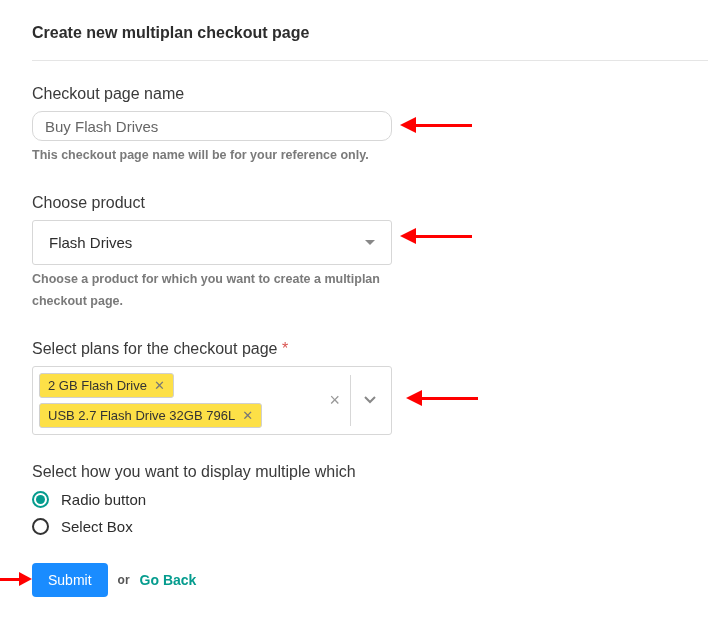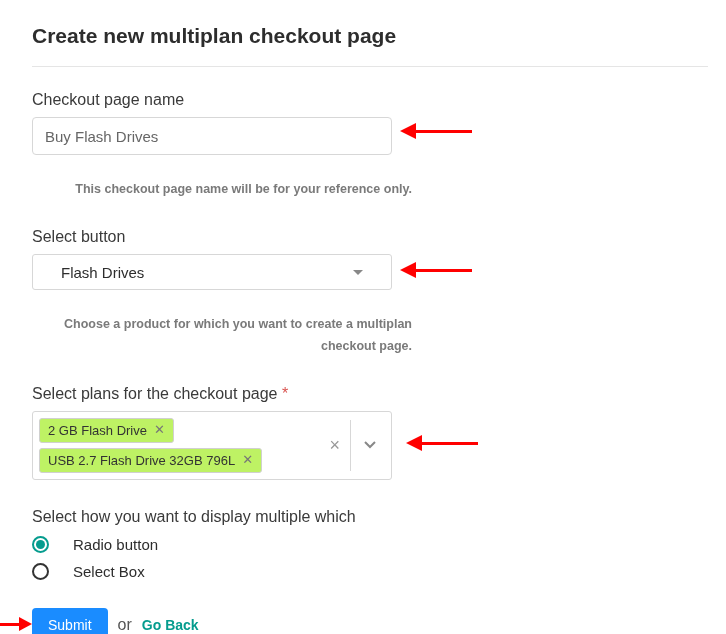--- a/index.html
+++ b/index.html
@@ -7,62 +7,61 @@
     margin: 0;
     font-family: -apple-system, BlinkMacSystemFont, "Segoe UI", Helvetica, Arial, sans-serif;
     color: #2d2d2d;
     background: #fff;
     width: 726px;
   }
   .container {
     padding: 24px 18px 30px 32px;
   }
   h1 {
-    font-size: 21px;
+    font-size: 16px;
     font-weight: 600;
     margin: 0 0 18px 0;
     color: #2d2d2d;
   }
   .divider {
     border: none;
     border-top: 1px solid #e5e5e5;
     margin: 0 0 24px 0;
   }
   .group { margin-bottom: 28px; position: relative; }
   .label {
     font-size: 16px;
     color: #3a3a3a;
     margin-bottom: 8px;
   }
   .required { color: #d9534f; }
   .help {
     font-size: 12.5px;
     color: #7a7a7a;
     font-weight: 600;
-    margin-top: 24px;
+    margin-top: 4px;
     line-height: 1.7;
     max-width: 380px;
-    text-align: right;
   }
   .text-input {
     width: 360px;
-    height: 38px;
+    height: 30px;
     border: 1px solid #d7d7d7;
-    border-radius: 4px;
+    border-radius: 10px;
     padding: 0 12px;
     font-size: 15px;
     color: #666;
   }
 
   .select-wrap {
     width: 360px;
-    height: 36px;
+    height: 45px;
     border: 1px solid #d7d7d7;
     border-radius: 3px;
-    padding: 0 28px;
+    padding: 0 16px;
     display: flex;
     align-items: center;
     justify-content: space-between;
     cursor: pointer;
   }
   .select-text { font-size: 15px; color: #2d2d2d; }
   .caret {
     width: 0; height: 0;
     border-left: 5px solid transparent;
     border-right: 5px solid transparent;
@@ -76,27 +75,28 @@
     display: flex;
   }
   .tags {
     flex: 1;
     padding: 6px 6px;
     display: flex;
     flex-wrap: wrap;
     gap: 5px;
   }
   .tag {
-    background: #bef264;
+    background: #fde047;
     border: 1px solid #d0d0d0;
     border-radius: 3px;
     padding: 4px 8px;
     font-size: 13px;
     color: #333;
     display: inline-flex;
+    align-items: center;
     gap: 7px;
   }
   .tag-x { color: #777; cursor: pointer; font-size: 13px; line-height:1; }
 
   .multi-right {
     display: flex;
     align-items: center;
     padding: 0 8px 0 0;
   }
   .clear-x {
@@ -115,21 +115,21 @@
   .chev {
     padding: 0 6px 0 12px;
     cursor: pointer;
   }
   .chev svg { display:block; }
 
   .radio-group { margin-top: 10px; }
   .radio-row {
     display: flex;
     align-items: flex-start;
-    gap: 24px;
+    gap: 12px;
     margin-bottom: 10px;
     cursor: pointer;
   }
   .radio-outer {
     width: 17px; height: 17px;
     border-radius: 50%;
     border: 2px solid #333;
     display: flex; align-items: center; justify-content: center;
   }
   .radio-outer.sel { border-color: #059c8e; }
@@ -140,21 +140,21 @@
   .btn-submit {
     background: #1a8cff;
     color: #fff;
     border: none;
     border-radius: 4px;
     padding: 9px 16px;
     font-size: 14px;
     font-weight: 500;
     cursor: pointer;
   }
-  .or { color: #555; font-size: 16px; }
+  .or { color: #555; font-size: 12px; font-weight: bold; }
   .goback { color: #059c8e; font-size: 14px; font-weight: 700; cursor: pointer; }
 
   
   .arrow-r {
     position: absolute;
     width: 72px; height: 16px;
     pointer-events: none;
   }
   .arrow-r::before {
     content: "";
@@ -202,21 +202,21 @@
   <hr class="divider">
 
   <div class="group">
     <div class="label">Checkout page name</div>
     <input class="text-input" type="text" value="Buy Flash Drives" style="">
     <div class="help">This checkout page name will be for your reference only.</div>
     <div class="arrow-r" style="left:368px; top:32px;"></div>
   </div>
 
   <div class="group">
-    <div class="label">Select button</div>
+    <div class="label">Choose product</div>
     <div class="select-wrap">
       <span class="select-text">Flash Drives</span>
       <span class="caret"></span>
     </div>
     <div class="help">Choose a product for which you want to create a multiplan checkout page.</div>
     <div class="arrow-r" style="left:368px; top:34px;"></div>
   </div>
 
   <div class="group">
     <div class="label">

